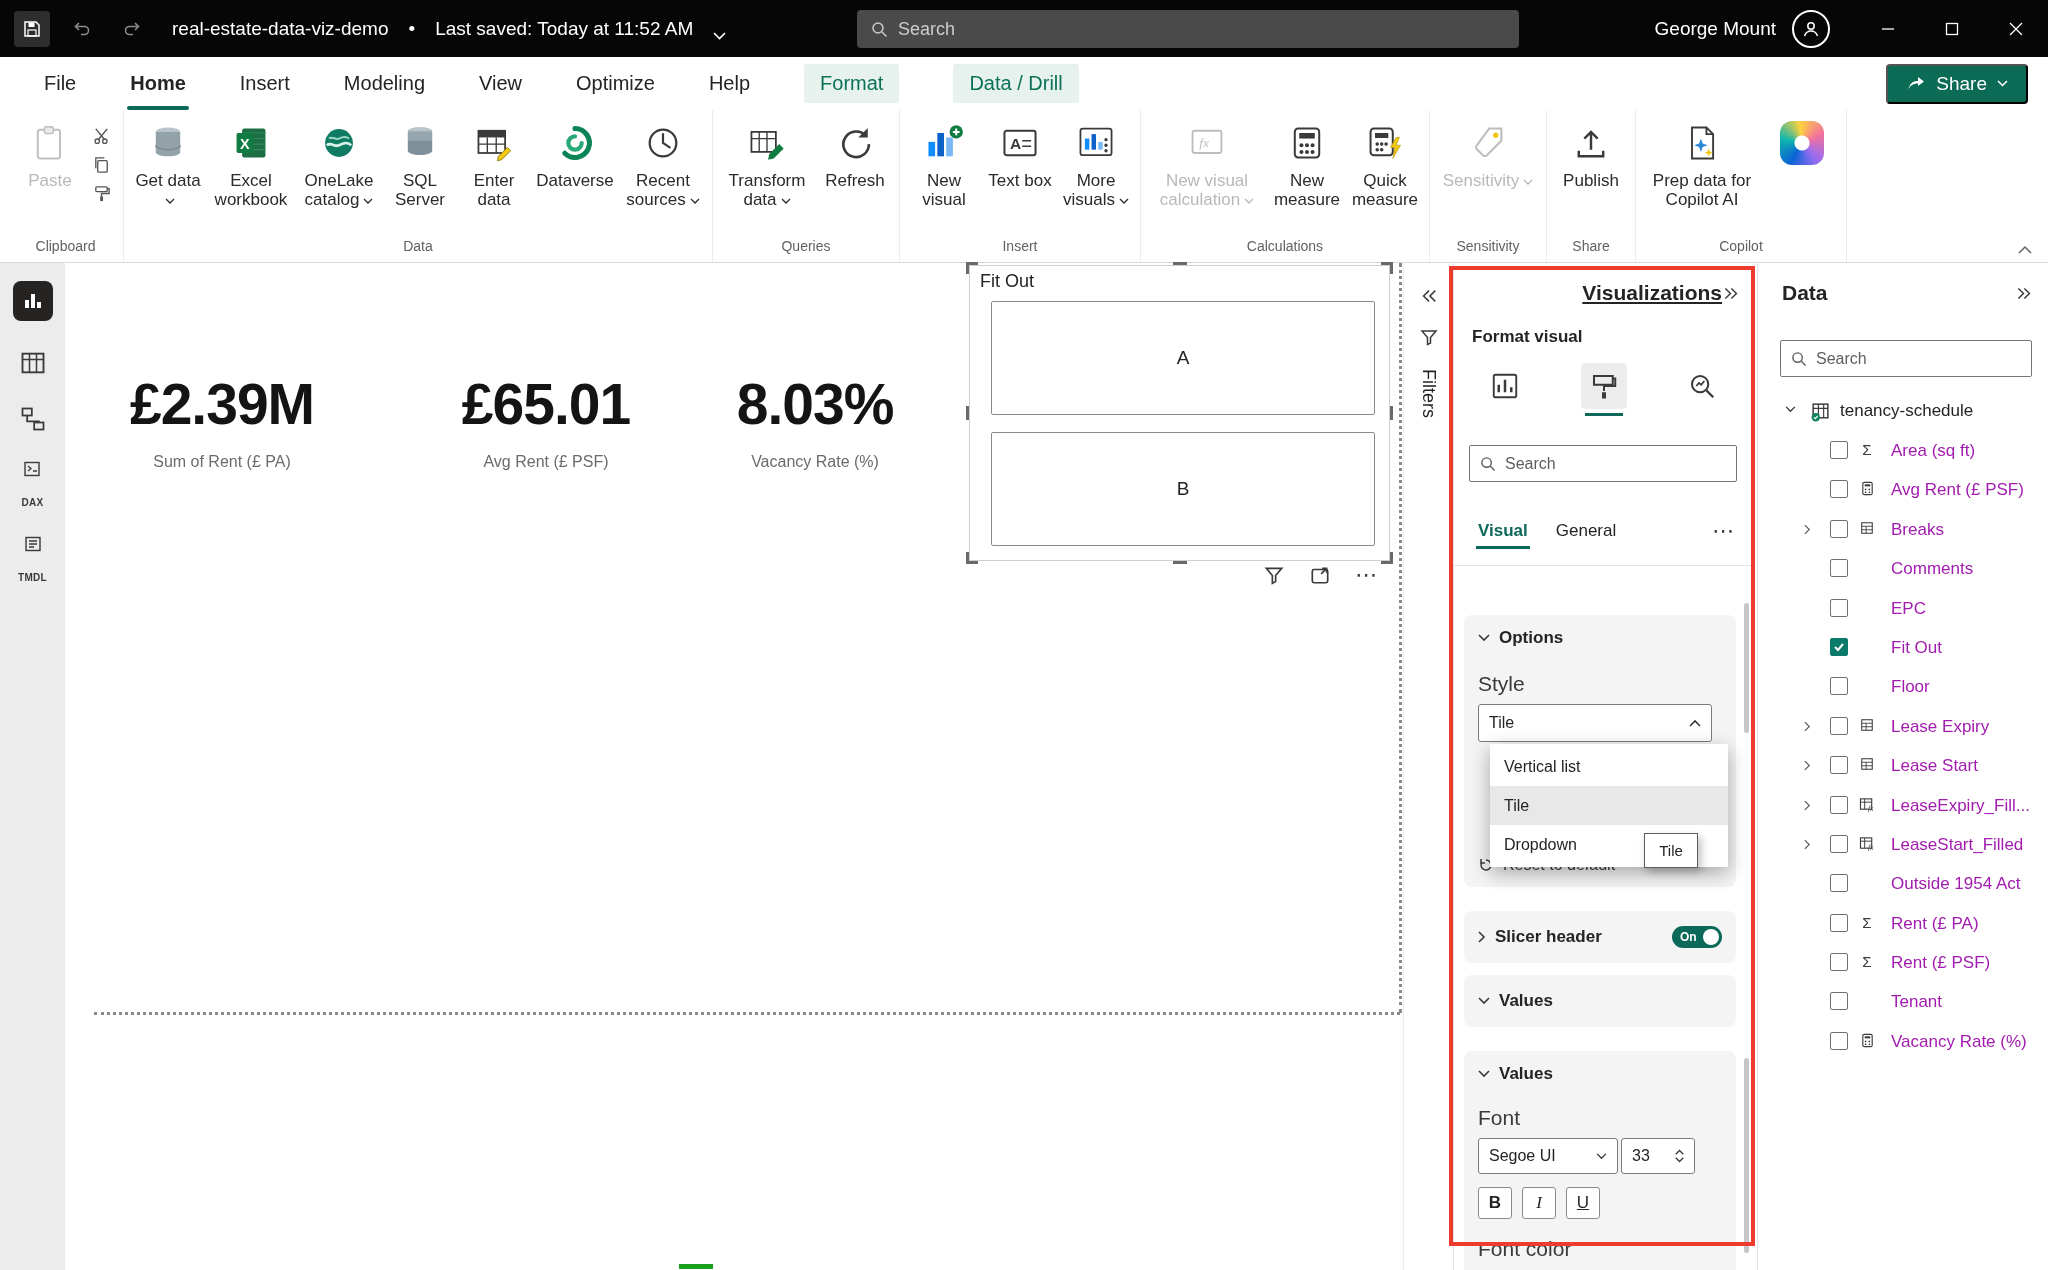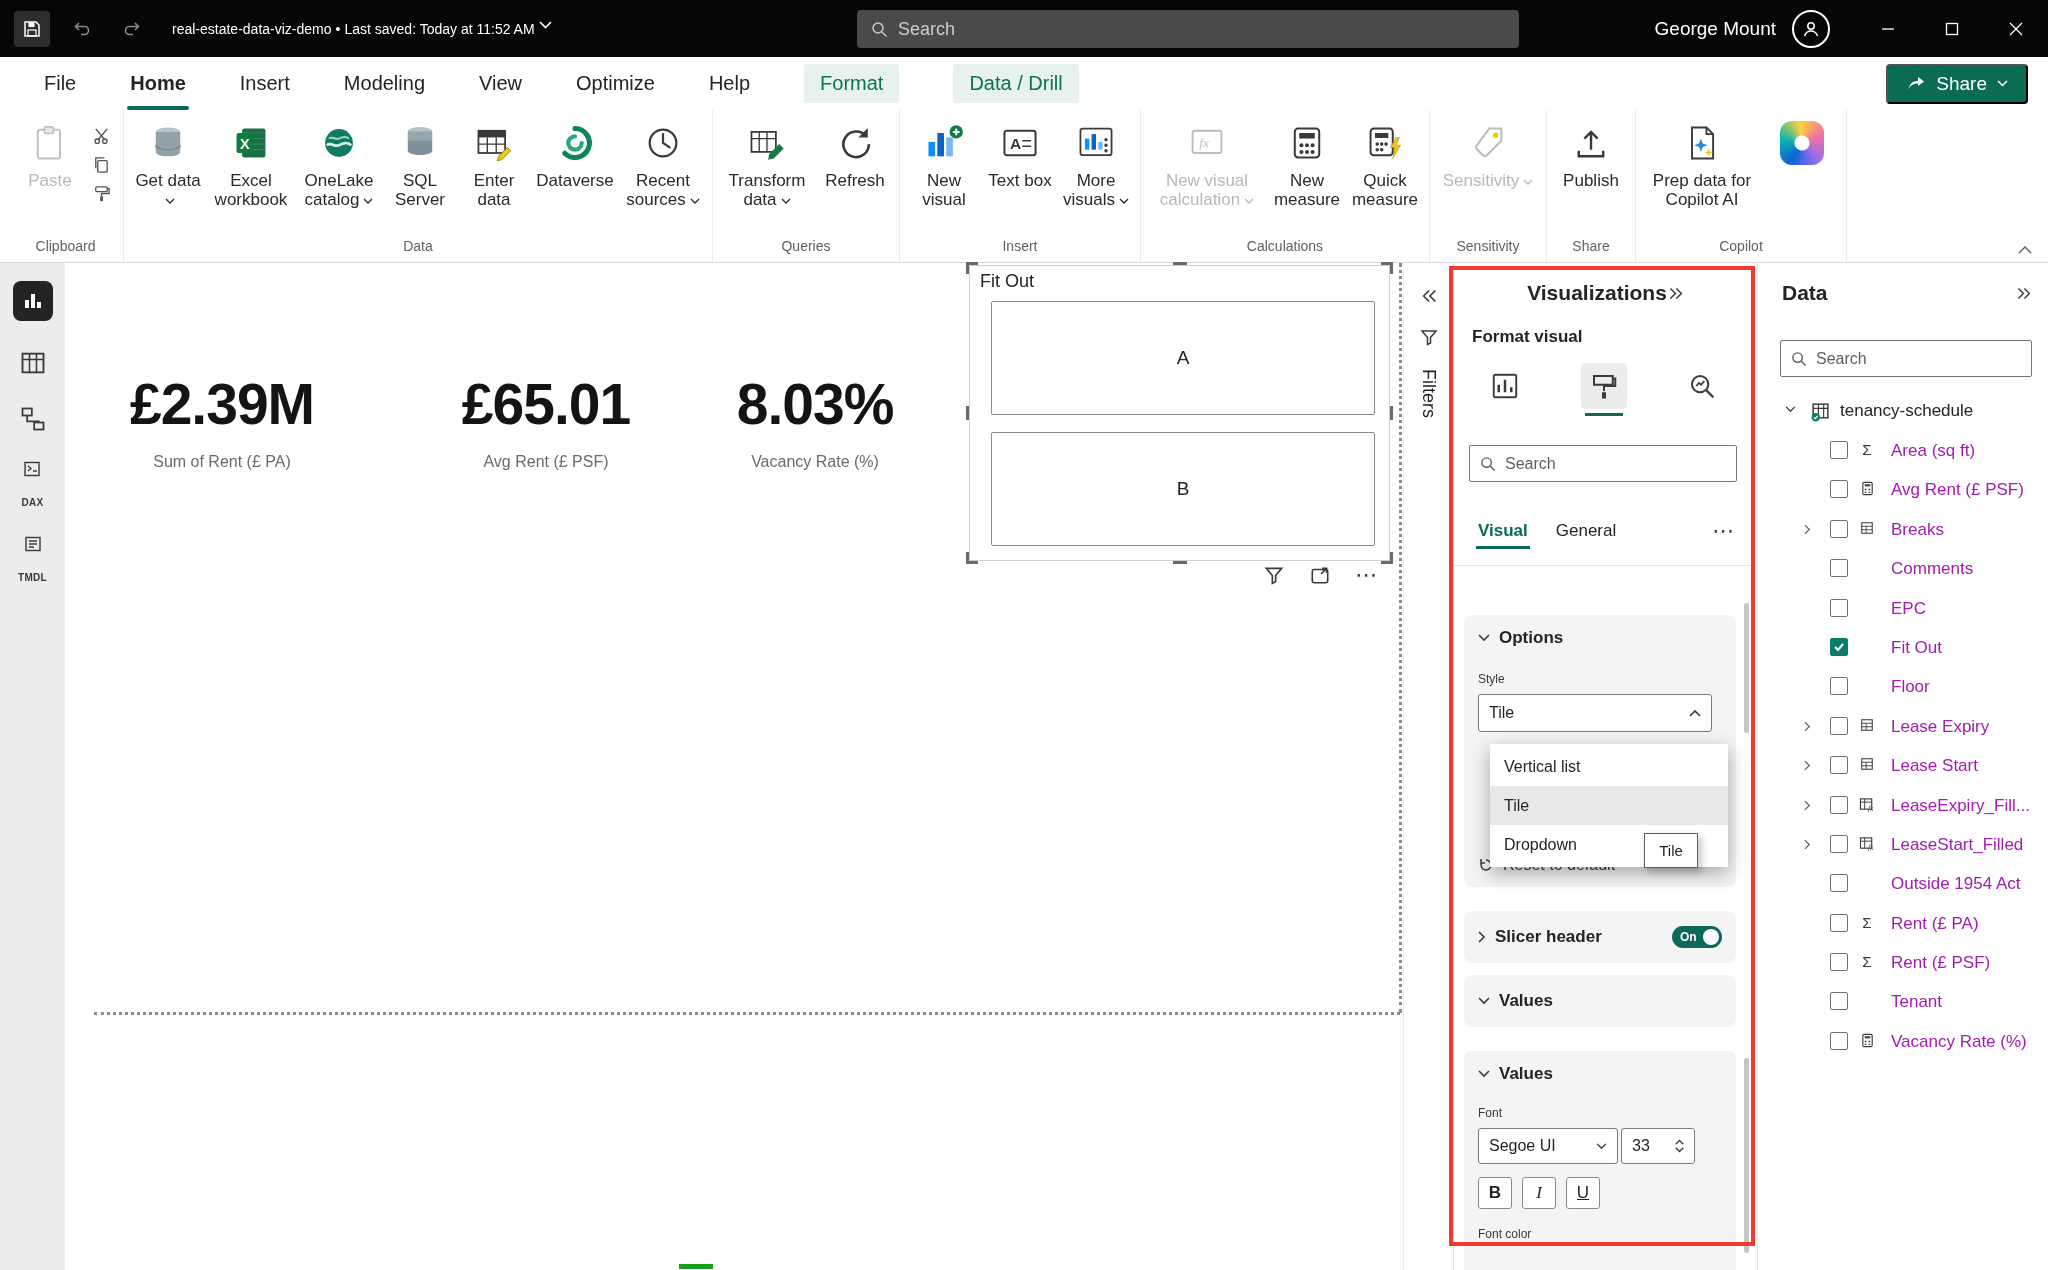--- a/index.html
+++ b/index.html
@@ -6,21 +6,21 @@
   html,body { width:2048px; height:1270px; overflow:hidden; }
   body { font-family:"Liberation Sans","DejaVu Sans",sans-serif; color:#252423; background:#fff; }
   svg { display:block; }
   #app { position:relative; width:2048px; height:1270px; background:#fff; }
 
   
   .titlebar { position:absolute; top:0; left:0; width:100%; height:57px; background:#060606; color:#fff; }
   .tb-left { position:absolute; left:14px; top:0; height:57px; display:flex; align-items:center; gap:14px; }
   .tb-iconbtn { width:36px; height:36px; border-radius:4px; display:flex; align-items:center; justify-content:center; }
   .tb-iconbtn.save { background:#2e2e2e; }
-  .tb-title { display:flex; align-items:flex-start; gap:4px; font-size:14px; margin-left:8px; white-space:nowrap; }
+  .tb-title { display:flex; align-items:flex-end; gap:20px; font-size:19px; margin-left:8px; white-space:nowrap; }
   .tb-search { position:absolute; left:857px; top:10px; width:662px; height:38px; background:#4a4a4a; border-radius:4px; display:flex; align-items:center; gap:10px; padding:0 14px; color:#cccccc; font-size:18px; }
   .tb-right { position:absolute; right:0; top:0; height:57px; display:flex; align-items:center; }
   .tb-user { font-size:19px; margin-right:16px; }
   .tb-avatar { width:38px; height:38px; border-radius:50%; border:2px solid #fff; display:flex; align-items:center; justify-content:center; margin-right:26px; }
   .tb-win { width:64px; height:57px; display:flex; align-items:center; justify-content:center; }
 
   
   .menubar { position:absolute; top:57px; left:0; right:0; height:53px; background:#fff; display:flex; align-items:center; padding:0 20px 0 44px; gap:54px; font-size:20px; }
   .mtab { height:53px; display:flex; align-items:center; position:relative; }
   .mtab.active { font-weight:bold; }
@@ -74,38 +74,38 @@
   .vtoolbar { position:absolute; left:1198px; top:301px; display:flex; align-items:center; gap:24px; z-index:2; }
   .more-glyph { font-size:22px; color:#3b3a39; letter-spacing:1px; line-height:14px; }
 
   
   .filters-strip { position:absolute; left:1403px; top:263px; width:50px; bottom:0; background:#fff; border-left:1px solid #ededed; display:flex; flex-direction:column; align-items:center; gap:22px; padding-top:24px; }
   .filters-vtext { writing-mode:vertical-rl; font-size:18px; color:#252423; }
 
   
   .viz-pane { position:absolute; left:1453px; top:263px; width:300px; bottom:0; background:#fff; border-left:1px solid #e3e3e3; overflow:hidden; }
   .pane-title { font-size:21px; font-weight:bold; color:#252423; }
-  .vz-titlerow { position:absolute; top:18px; left:18px; right:14px; display:flex; align-items:center; justify-content:center; }
+  .vz-titlerow { position:absolute; top:18px; left:18px; right:14px; display:flex; align-items:center; justify-content:flex-end;text-decoration:underline; }
   .vz-sub { position:absolute; top:64px; left:18px; font-size:17px; font-weight:bold; }
   .vz-modes { position:absolute; top:100px; left:28px; right:28px; display:flex; justify-content:space-between; }
   .vz-mode { width:46px; height:46px; display:flex; align-items:center; justify-content:center; position:relative; border-radius:4px; }
   .vz-mode.sel { background:#ececec; }
   .vz-mode.sel::after { content:""; position:absolute; left:4px; right:4px; bottom:-7px; height:3px; background:#0c695a; }
   .searchbox { border:1px solid #767676; border-radius:2px; background:#fff; display:flex; align-items:center; gap:9px; padding:0 10px; color:#605e5c; font-size:16px; }
   .vz-search { position:absolute; top:182px; left:15px; width:268px; height:37px; }
   .vz-tabs { position:absolute; top:250px; left:24px; right:18px; height:36px; display:flex; align-items:center; gap:28px; font-size:17px; }
   .vz-tab { position:relative; }
   .vz-tab.active { color:#0c695a; font-weight:bold; }
   .vz-tab.active::after { content:""; position:absolute; left:-2px; right:-2px; bottom:-8px; height:3px; background:#0c695a; }
   .vz-tab-more { margin-left:auto; }
   .vz-div { position:absolute; top:302px; left:0; right:0; border-top:1px solid #e3e3e3; }
   .card { position:absolute; left:10px; width:272px; background:#f4f4f4; border-radius:8px; }
   .card-head { display:flex; align-items:center; gap:9px; font-size:17px; font-weight:bold; color:#252423; }
   .card-options { top:352px; height:272px; padding:13px 14px; }
-  .field-label { font-size:12px; color:#3b3a39; }
+  .field-label { font-size:21px; color:#3b3a39; }
   .select { height:38px; background:#fff; border:1px solid #7a7a7a; border-radius:3px; display:flex; align-items:center; padding:0 10px; font-size:16px; color:#252423; }
   .sel-chev { margin-left:auto; }
   .reset-row { position:absolute; left:14px; bottom:13px; display:flex; align-items:center; gap:9px; font-size:16px; color:#3b3a39; }
   .style-menu { position:absolute; top:481px; left:36px; width:238px; background:#fff; box-shadow:0 6px 18px rgba(0,0,0,.32); z-index:20; padding:3px 0; }
   .menu-item { height:39px; display:flex; align-items:center; padding:0 14px; font-size:16px; }
   .menu-item.selected { background:#e8e8e8; }
   .menu-tooltip { position:absolute; top:570px; left:190px; min-width:54px; height:35px; background:#fff; border:1px solid #5f5f5f; box-shadow:3px 4px 8px rgba(0,0,0,.25); display:flex; align-items:center; justify-content:center; font-size:15px; z-index:21; padding:0 10px; }
   .card-slicerheader { top:648px; height:52px; display:flex; align-items:center; padding:0 14px; }
   .toggle { margin-left:auto; width:50px; height:22px; border-radius:11px; background:#0c695a; position:relative; }
   .toggle-text { position:absolute; left:8px; top:4px; font-size:12px; color:#fff; font-weight:bold; }

